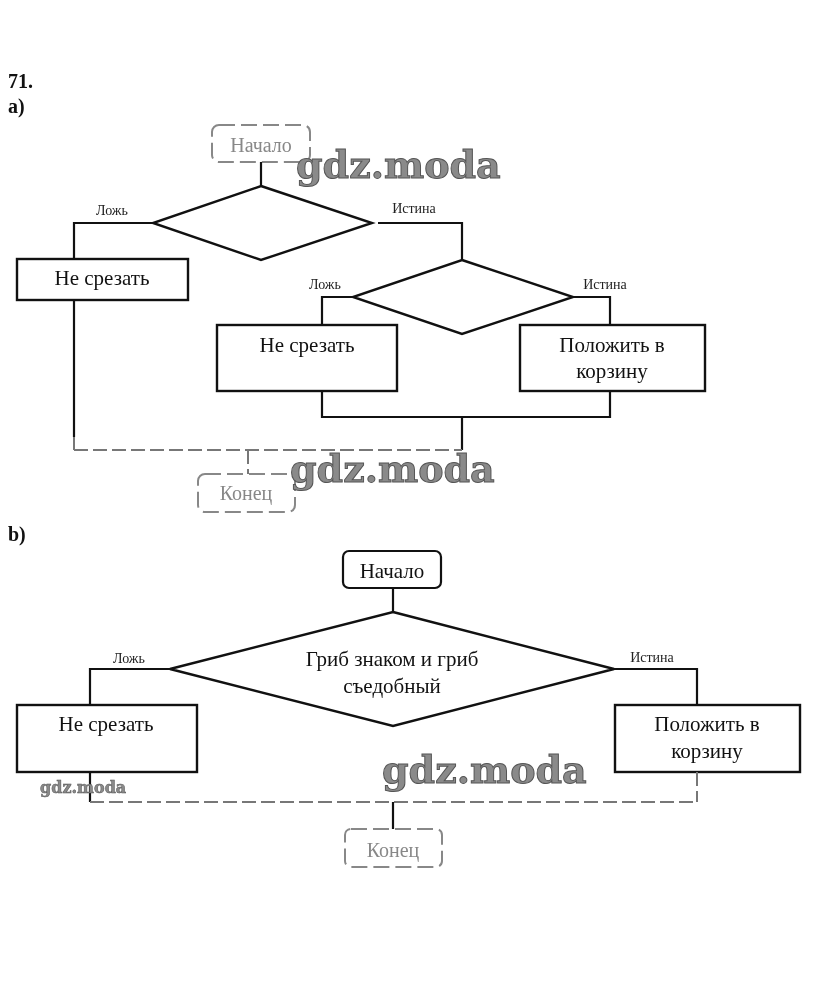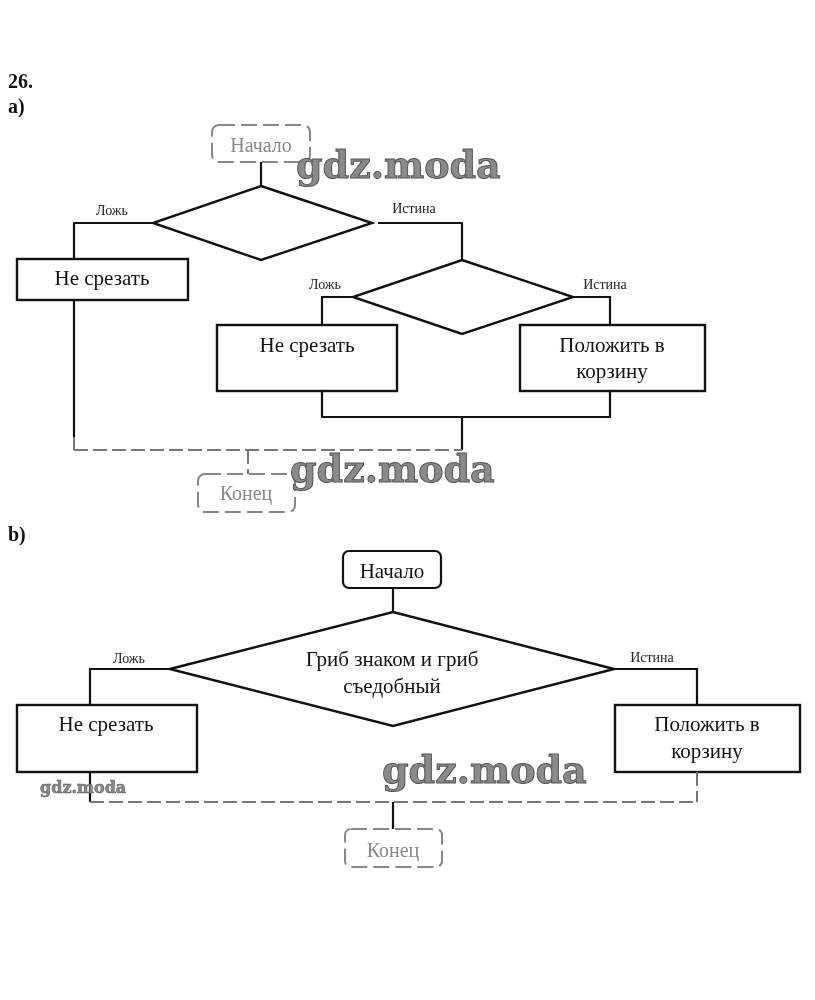--- a/index.html
+++ b/index.html
@@ -16,21 +16,21 @@
   .term-faded { stroke: #888; stroke-width: 2; fill: #fff; stroke-dasharray: 16 6; }
   .lbl { font-family: "Liberation Serif", serif; font-size: 21px; fill: #111; text-anchor: middle; }
   .lbl-faded { font-family: "Liberation Serif", serif; font-size: 20px; fill: #888; text-anchor: middle; }
   .small { font-family: "Liberation Serif", serif; font-size: 14px; fill: #222; text-anchor: middle; }
   .wm { font-family: "DejaVu Serif", serif; font-weight: bold; fill: #8a8a8a; stroke: #555; stroke-width: 1; text-anchor: start; }
   .wm-small { font-family: "DejaVu Serif", serif; font-weight: bold; fill: #8a8a8a; stroke: #555; stroke-width: 0.5; font-size: 16px; }
 </style>
 </head>
 <body>
 
-<div class="heading" id="title">26.</div>
+<div class="heading" id="title">71.</div>
 <div class="heading" id="part-a">a)</div>
 <div class="heading" id="part-b">b)</div>
 
 <svg width="815" height="1000" viewBox="0 0 815 1000">
 
   <g>
 
     <g>
       <rect class="term-faded" x="212" y="125" width="98" height="37" rx="7"></rect>
       <text class="lbl-faded" x="261" y="152">Начало</text>

